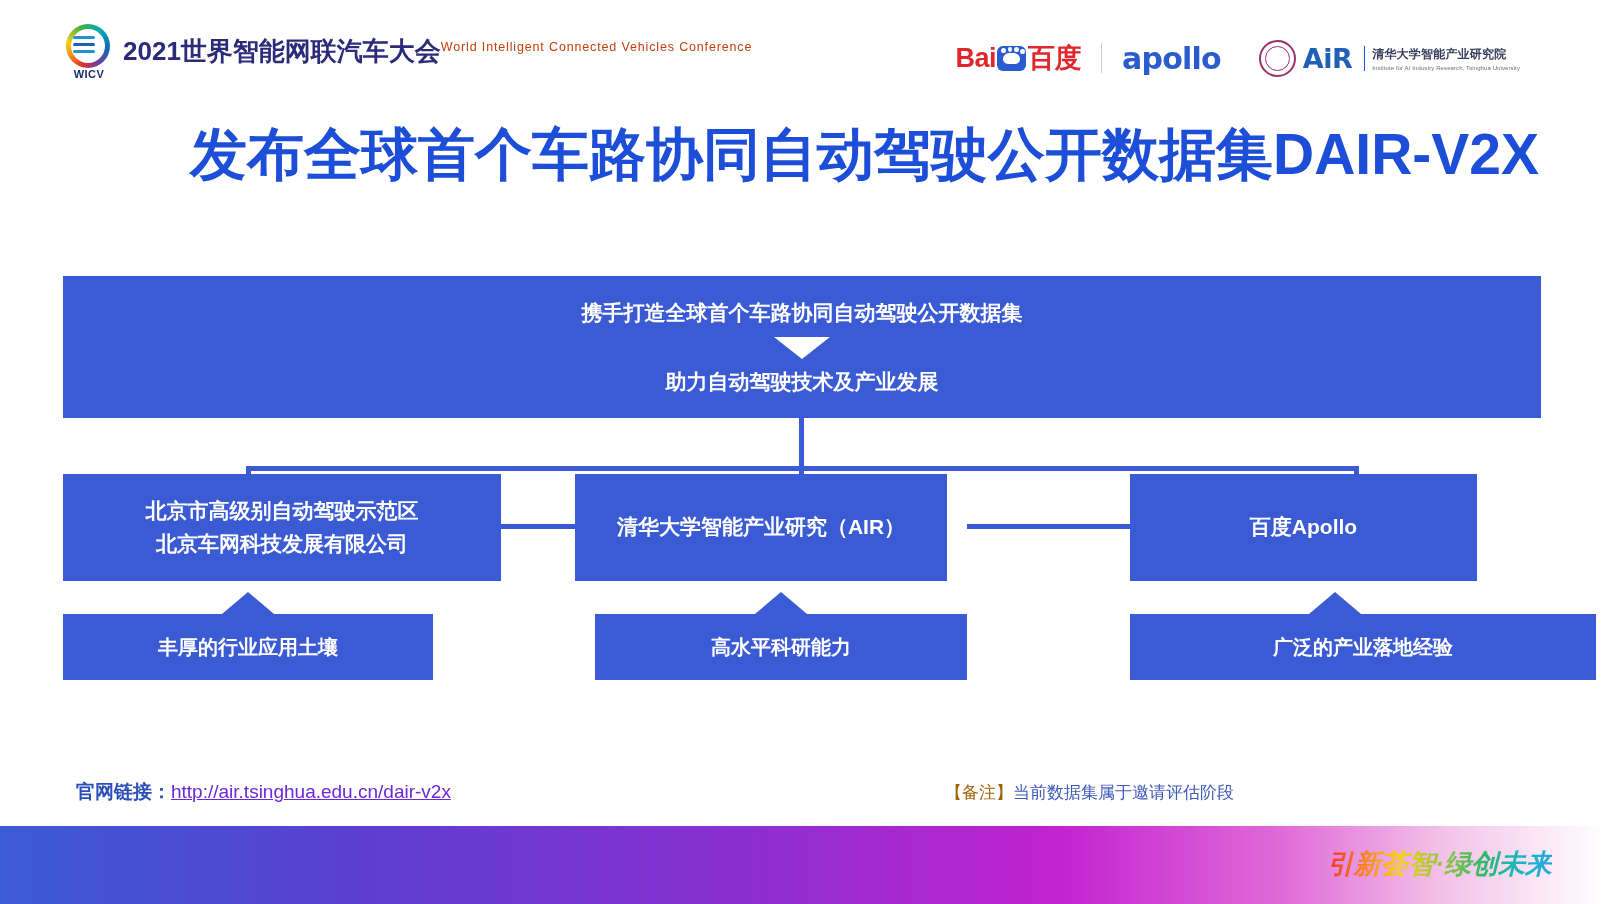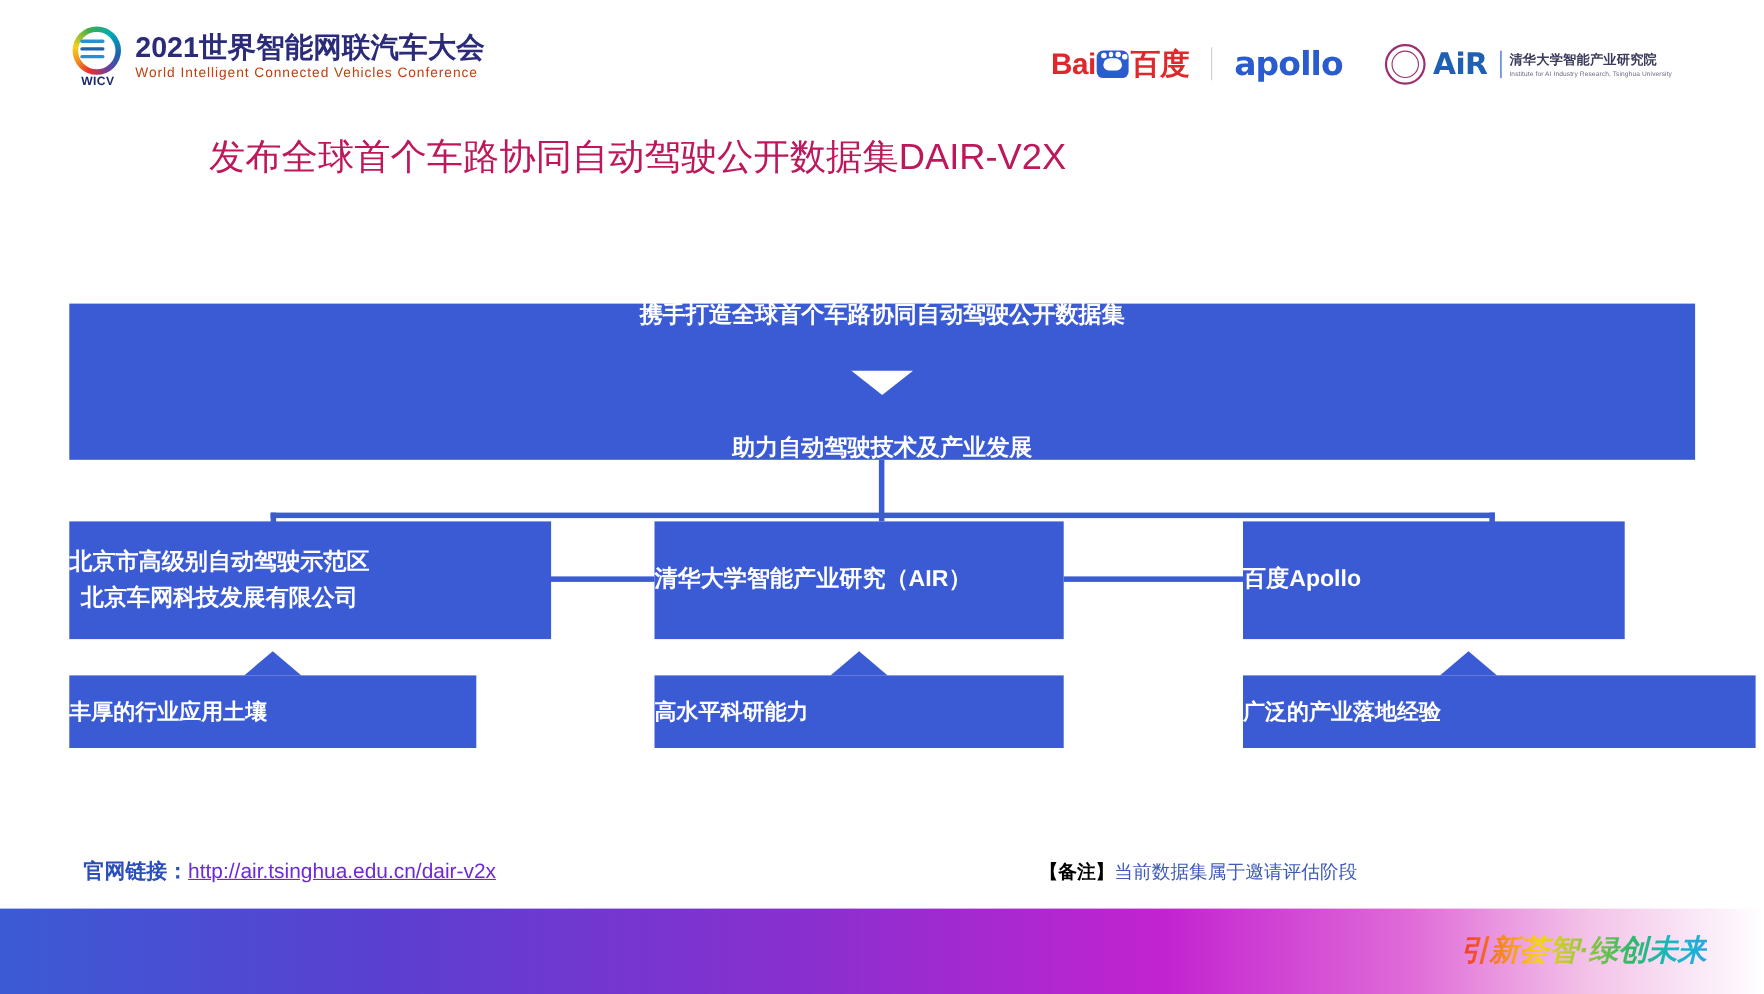--- a/index.html
+++ b/index.html
@@ -19,21 +19,21 @@
   .wicv-ring{position:absolute;left:4px;top:0px;width:44px;height:44px;border-radius:50%;
     background:conic-gradient(from 200deg,#e8322a 0deg,#f08c1e 40deg,#f5d019 80deg,#3fae49 140deg,#00a9b4 200deg,#1a63b0 260deg,#6c3f9e 310deg,#e8322a 360deg);}
   .wicv-ring::after{content:"";position:absolute;left:5px;top:5px;width:34px;height:34px;border-radius:50%;background:#fff;}
   .wicv-s{position:absolute;left:11px;top:9px;width:22px;height:26px;}
   .wicv-s i{position:absolute;left:0;height:3px;border-radius:2px;background:#1a63b0;}
   .wicv-s i:nth-child(1){top:3px;width:22px;background:#2a8fd0;}
   .wicv-s i:nth-child(2){top:10px;width:22px;background:#1a63b0;}
   .wicv-s i:nth-child(3){top:17px;width:22px;background:#2a8fd0;}
   .wicv-label{position:absolute;left:6px;top:44px;width:42px;text-align:center;
     font-size:11px;font-weight:bold;color:#1b2a6b;letter-spacing:.4px;}
-  .wicv-txt{display:flex;flex-direction:column;justify-content:center;}
+  .wicv-txt{display:flex;flex-direction:row;justify-content:center;}
   .wicv-cn{font-size:26px;font-weight:bold;color:#2b2b7a;letter-spacing:0px;line-height:1.05;white-space:nowrap;}
   .wicv-en{font-size:12.5px;color:#c2410c;letter-spacing:.85px;line-height:1.25;margin-top:2px;white-space:nowrap;}
 
   .right-logos{position:absolute;right:84px;top:36px;display:flex;align-items:center;gap:0px;height:44px;}
   .baidu{display:flex;align-items:center;font-size:27px;font-weight:bold;letter-spacing:-.5px;}
   .baidu .bai{color:#e1262c;}
   .baidu .paw{display:inline-block;width:29px;height:25px;border-radius:6px;background:#2a5ccf;position:relative;margin:0 1px;}
   .baidu .paw::before{content:"";position:absolute;left:6px;top:7px;width:17px;height:11px;border-radius:9px 9px 7px 7px;background:#fff;}
   .baidu .paw i{position:absolute;width:4.5px;height:5.5px;border-radius:50%;background:#fff;top:2px;}
   .baidu .paw i:nth-child(1){left:4px;}
@@ -45,55 +45,55 @@
   .apollo{font-size:30px;font-weight:bold;color:#2a5ccf;letter-spacing:-.8px;font-family:"DejaVu Sans",sans-serif;}
   .air-wrap{display:flex;align-items:center;gap:7px;margin-left:38px;}
   .thu-seal{width:33px;height:33px;border-radius:50%;border:2px solid #9b2f6e;position:relative;}
   .thu-seal::after{content:"";position:absolute;left:4px;top:4px;right:4px;bottom:4px;border-radius:50%;border:1px solid #9b2f6e;}
   .air-txt{font-size:27px;font-weight:bold;color:#1f5fb4;letter-spacing:-.5px;font-family:"DejaVu Sans",sans-serif;}
   .air-sub{display:flex;flex-direction:column;margin-left:5px;padding-left:7px;border-left:1px solid #1d4ed8;}
   .air-cn{font-size:12px;color:#3b3b5c;font-weight:bold;letter-spacing:.2px;white-space:nowrap;}
   .air-en{font-size:6px;color:#6b6b85;letter-spacing:.1px;white-space:nowrap;margin-top:2px;}
 
   
-  .slide-title{position:absolute;left:190px;top:126px;font-size:33px;font-weight:normal;
-    color:#be185d;letter-spacing:0px;white-space:nowrap;line-height:1;}
+  .slide-title{position:absolute;left:190px;top:126px;font-size:57px;font-weight:bold;
+    color:#1d4ed8;letter-spacing:0px;white-space:nowrap;line-height:1;}
 
   
   .diagram{position:absolute;left:0;top:0;width:1604px;height:904px;pointer-events:none;}
   .node{position:absolute;background:#3b5bd4;color:#fff;display:flex;
     align-items:center;justify-content:center;text-align:center;font-weight:bold;}
-  .node.interact{pointer-events:auto;justify-content:space-between;}
+  .node.interact{pointer-events:auto;}
 
   #top-box{left:63px;top:276px;width:1478px;height:142px;flex-direction:column;}
   #top-box .l1{font-size:21px;line-height:1;}
   #top-box .tri{width:0;height:0;border-left:28px solid transparent;border-right:28px solid transparent;
     border-top:22px solid #ffffff;margin:14px 0 12px 0;}
   #top-box .l2{font-size:21px;line-height:1;}
 
   .mid{top:474px;height:107px;font-size:21px;line-height:1.55;}
   #mid-1{left:63px;width:438px;}
-  #mid-2{left:595px;width:372px;}
+  #mid-2{left:575px;width:372px;}
   #mid-3{left:1130px;width:347px;}
 
   .bot{top:614px;height:66px;font-size:20px;}
   #bot-1{left:63px;width:370px;}
   #bot-2{left:595px;width:372px;}
   #bot-3{left:1130px;width:466px;}
 
   .ln{position:absolute;background:#3b5bd4;pointer-events:none;}
   .up-tri{position:absolute;width:0;height:0;border-left:26px solid transparent;
     border-right:26px solid transparent;border-bottom:22px solid #3b5bd4;pointer-events:none;}
 
   
   .foot-link{position:absolute;left:76px;top:779px;font-size:19px;color:#2b5fd0;white-space:nowrap;}
   .foot-link .lbl{font-weight:bold;color:#2b4fb8;}
   .foot-link a{color:#6d28d9;text-decoration:underline;}
   .foot-note{position:absolute;left:945px;top:781px;font-size:17px;color:#3f5bb8;white-space:nowrap;}
-  .foot-note .tag{font-weight:bold;color:#000000;}
+  .foot-note .tag{font-weight:normal;color:#a16207;}
 
   .bottom-bar{position:absolute;left:0;top:826px;width:1604px;height:78px;
     background:linear-gradient(90deg,#3b5bd4 0%,#5b3fd0 22%,#8a2fcf 46%,#c223d0 66%,#e06bd8 80%,#f3c2e8 90%,#ffffff 100%);}
   .slogan{position:absolute;right:52px;top:846px;font-size:27px;font-weight:bold;
     font-style:italic;white-space:nowrap;
     background:linear-gradient(90deg,#f0342c 0%,#f58220 16%,#f7d417 32%,#8cc63e 52%,#2cb96b 70%,#17b7c4 86%,#2aa7e0 100%);
     -webkit-background-clip:text;background-clip:text;color:transparent;-webkit-text-fill-color:transparent;}
 </style>
 </head>
 <body>

